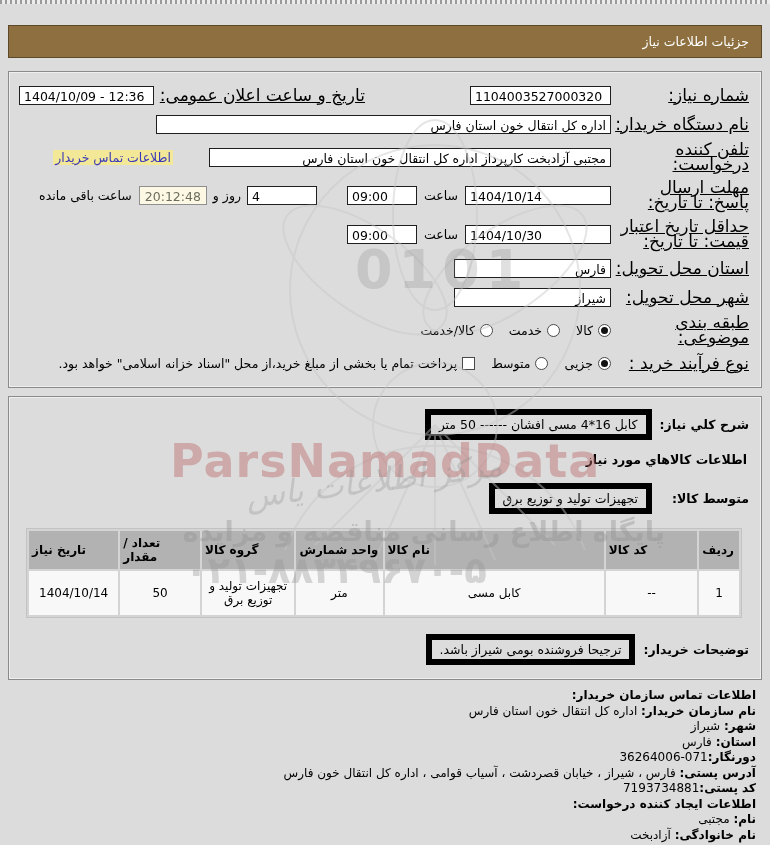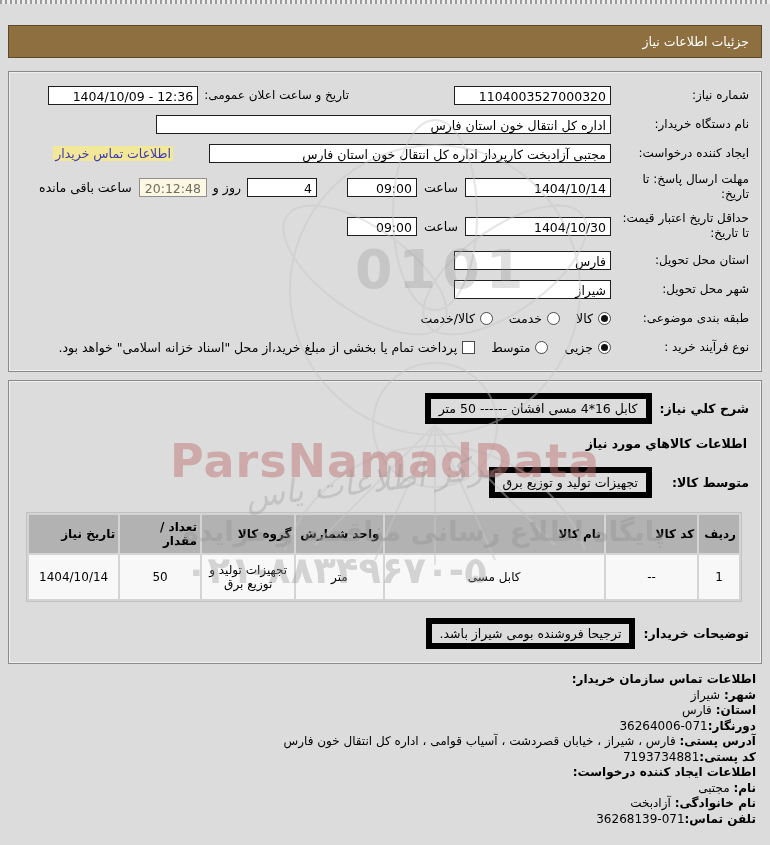--- a/index.html
+++ b/index.html
@@ -6,41 +6,41 @@
   body{width:770px;height:845px;overflow:hidden;background:#dcdcdc;
        font-family:"DejaVu Sans","Liberation Sans",sans-serif;font-size:13px;color:#000;direction:rtl;}
   #stage{position:relative;width:770px;height:845px;overflow:hidden;margin-left:18px;}
   .top-strip{height:4px;background:repeating-linear-gradient(90deg,#9a9a9a 0 2px,#ececec 2px 5px);}
   .title-bar{margin:21px 8px 0 8px;height:33px;background:#8e6f3f;border:1px solid #5d4827;
              color:#fff;display:flex;align-items:center;padding:0 12px;font-size:12.5px;box-sizing:border-box;}
   .panel{margin:0 8px;border:1px solid #8a8a8a;box-shadow:inset 0 0 0 1px #efefef;background:#dcdcdc;box-sizing:border-box;}
   #panel-form{margin-top:13px;padding:12px 12px 6px 10px;}
   #panel-need{margin-top:8px;padding:12px 12px 12px 10px;}
   .frow{display:flex;align-items:center;margin-bottom:7px;min-height:22px;}
-  .flabel{flex:0 0 138px;font-size:12px;line-height:15px;}
+  .flabel{flex:0 0 138px;font-size:17px;line-height:15px;text-decoration:underline;}
   .tbox{display:inline-block;background:#fff;border:1px solid #1f1f1f;height:19px;line-height:19px;
         font-size:12.5px;padding:0 4px;box-sizing:border-box;white-space:nowrap;overflow:hidden;}
-  .center{text-align:right;}
+  .center{text-align:left;}
   .num{direction:ltr;}
   .countdown{background:#fcf8e3;border:1px solid #8f8f8f;color:#6e6e60;text-align:center;}
   .link{color:#3a3aba;background:#f3e897;padding:0 2px;font-size:12.5px;cursor:pointer;white-space:nowrap;}
   .radio{display:inline-block;width:13px;height:13px;border-radius:50%;background:#fff;border:1px solid #4a4a4a;
          position:relative;margin-left:5px;vertical-align:middle;box-sizing:border-box;}
   .radio.on::after{content:"";position:absolute;inset:2px;border-radius:50%;background:#111;}
   .checkbox{display:inline-block;width:13px;height:13px;background:#fff;border:1px solid #4a4a4a;
             margin-left:5px;vertical-align:middle;box-sizing:border-box;}
   .opt{display:flex;align-items:center;margin-left:16px;font-size:12.5px;white-space:nowrap;}
   .bold{font-weight:bold;}
   .boxed{display:inline-block;border:6px solid #000000;padding:2px 8px;font-size:12.5px;background:transparent;white-space:nowrap;}
   .need-row{display:flex;align-items:center;margin-bottom:12px;}
   .need-row .nlabel{font-weight:bold;font-size:12.5px;margin-left:8px;}
   #items-header{font-weight:bold;font-size:12.5px;margin:2px 2px 16px;}
   table.items{border-collapse:separate;border-spacing:2px;width:716px;margin:14px auto 0;background:#d4d4d4;
               border:1px solid #c2c2c2;}
-  table.items th{background:#b2b2b2;font-weight:bold;font-size:12px;padding:5px 3px;text-align:right;}
+  table.items th{background:#b2b2b2;font-weight:bold;font-size:12px;padding:5px 3px;text-align:left;}
   table.items td{background:#f8f8f8;font-size:12px;padding:8px 3px;text-align:center;}
   #note-row{margin-top:16px;margin-bottom:2px;}
   #contact-section{margin:8px 14px 0 12px;font-size:12px;line-height:15.5px;}
   .cline b{font-weight:bold;}
   
   .wm{position:absolute;pointer-events:none;z-index:6;}
   #wm-brand{top:434px;left:170px;font-size:46px;font-weight:bold;letter-spacing:1px;color:rgba(186,106,106,0.45);font-family:"DejaVu Sans",sans-serif;}
   #wm-tagline{top:516px;right:105px;font-size:27px;font-weight:bold;color:rgba(145,145,145,0.40);}
   #wm-phone{top:549px;left:185px;font-size:37px;font-weight:bold;color:rgba(150,150,150,0.38);}
   #wm-center{top:462px;left:245px;font-size:32px;font-style:italic;color:rgba(140,140,140,0.30);transform:rotate(-7deg);}
@@ -66,21 +66,21 @@
       <span class="flabel" style="flex:0 0 auto;margin-right:105px;">تاریخ و ساعت اعلان عمومی:</span>
       <span class="tbox center num" style="width:150px;margin-right:6px;">1404/10/09 - 12:36</span>
     </div>
 
     <div class="frow">
       <span class="flabel">نام دستگاه خریدار:</span>
       <span class="tbox" style="width:455px;">اداره کل انتقال خون استان فارس</span>
     </div>
 
     <div class="frow">
-      <span class="flabel">ایجاد کننده درخواست:</span>
+      <span class="flabel">تلفن کننده درخواست:</span>
       <span class="tbox" style="width:402px;">مجتبی آزادبخت کارپرداز اداره کل انتقال خون استان فارس</span>
       <span class="link" style="margin-right:36px;">اطلاعات تماس خریدار</span>
     </div>
 
     <div class="frow" style="min-height:32px;">
       <span class="flabel" style="flex-basis:132px;padding-left:6px;">مهلت ارسال پاسخ: تا تاریخ:</span>
       <span class="tbox center num" style="width:146px;">1404/10/14</span>
       <span style="margin:0 7px;font-size:12.5px;">ساعت</span>
       <span class="tbox center num" style="width:70px;">09:00</span>
       <span class="tbox center num" style="width:70px;margin-right:30px;">4</span>
@@ -190,20 +190,21 @@
 
     <div class="need-row" id="note-row">
       <span class="nlabel">توضیحات خریدار:</span>
       <span class="boxed">ترجیحا فروشنده بومی شیراز باشد.</span>
     </div>
 
   </div>
 
   <div id="contact-section">
       <div class="cline bold">اطلاعات تماس سازمان خریدار:</div>
+      <div class="cline"><b>نام سازمان خریدار:</b><span> اداره کل انتقال خون استان فارس</span></div>
       <div class="cline"><b>شهر:</b><span> شیراز</span></div>
       <div class="cline"><b>استان:</b><span> فارس</span></div>
       <div class="cline"><b>دورنگار:</b><span dir="ltr"> 36264006-071</span></div>
       <div class="cline"><b>آدرس پستی:</b><span> فارس ، شیراز ، خیابان قصردشت ، آسیاب قوامی ، اداره کل انتقال خون فارس</span></div>
       <div class="cline"><b>کد پستی:</b><span dir="ltr"> 7193734881</span></div>
       <div class="cline bold">اطلاعات ایجاد کننده درخواست:</div>
       <div class="cline"><b>نام:</b><span> مجتبی</span></div>
       <div class="cline"><b>نام خانوادگی:</b><span> آزادبخت</span></div>
       <div class="cline"><b>تلفن تماس:</b><span dir="ltr"> 36268139-071</span></div>
     </div>

